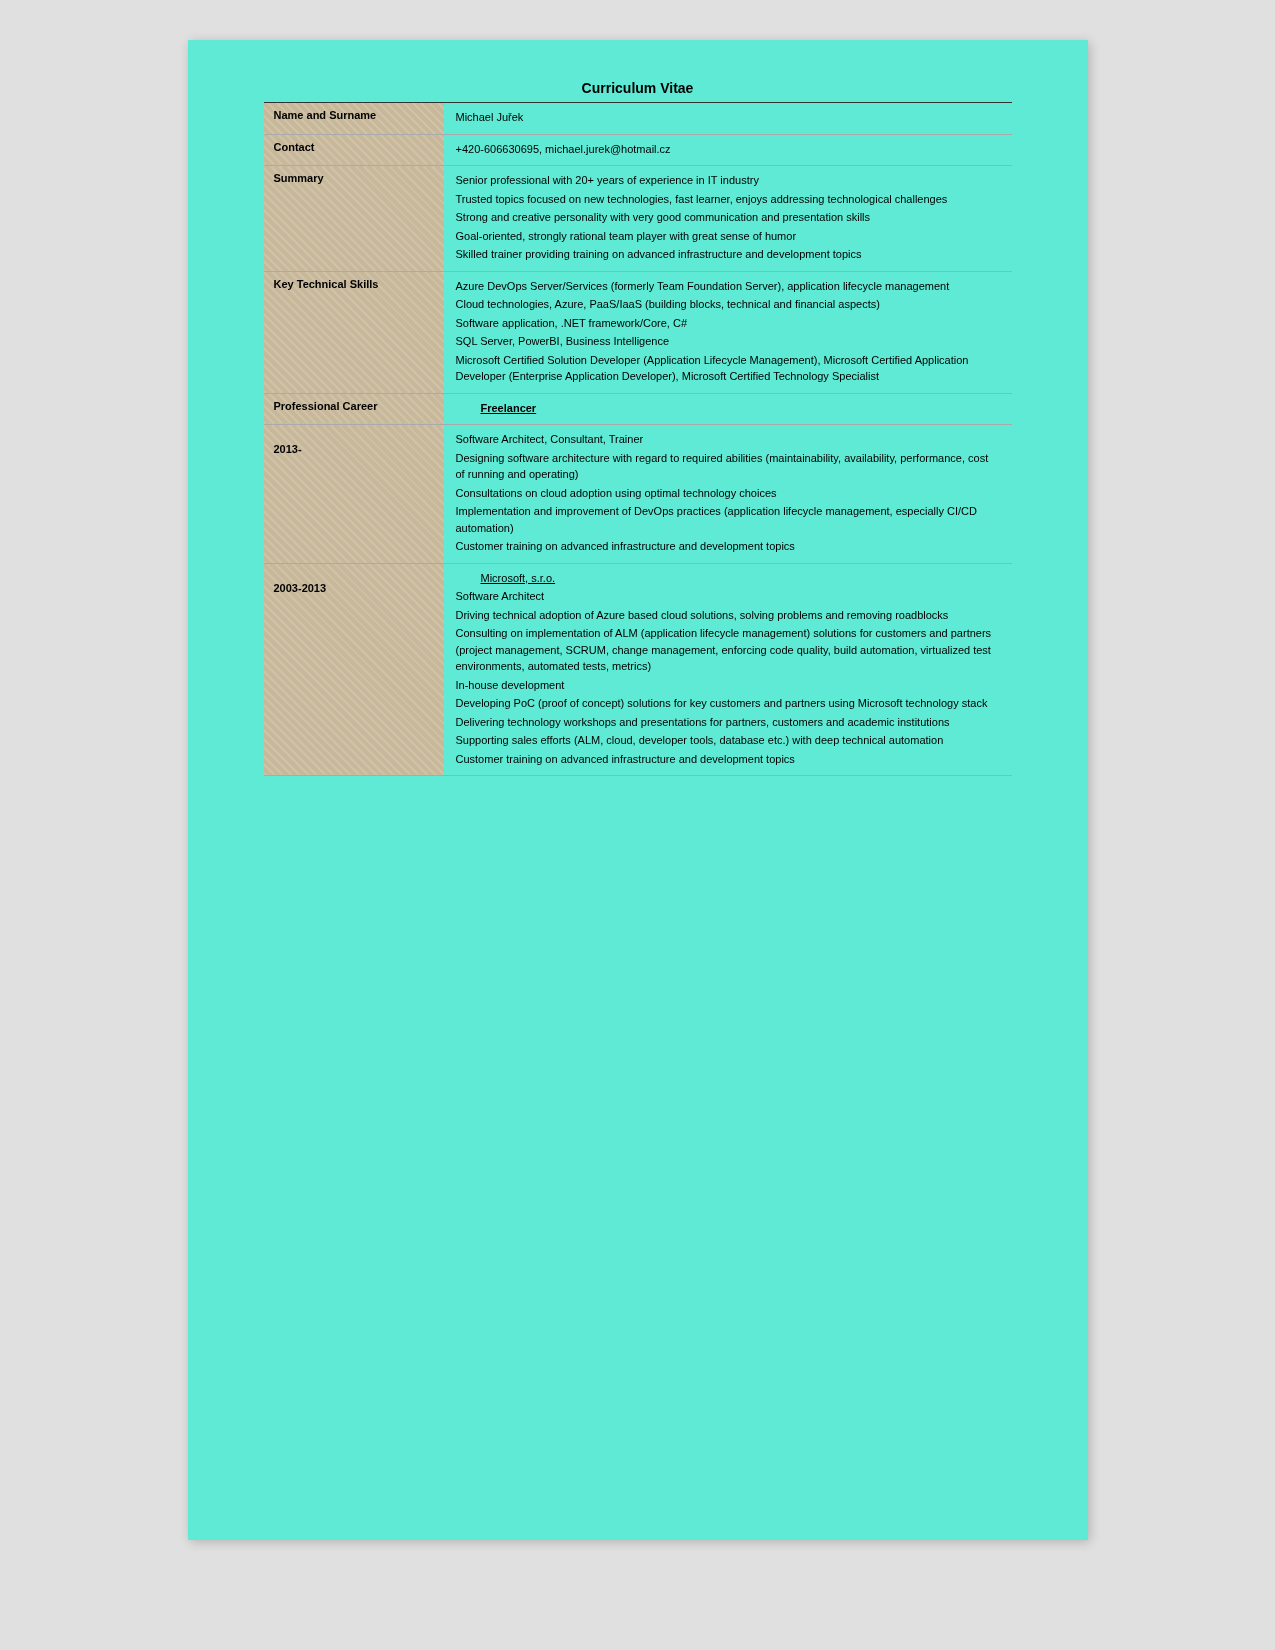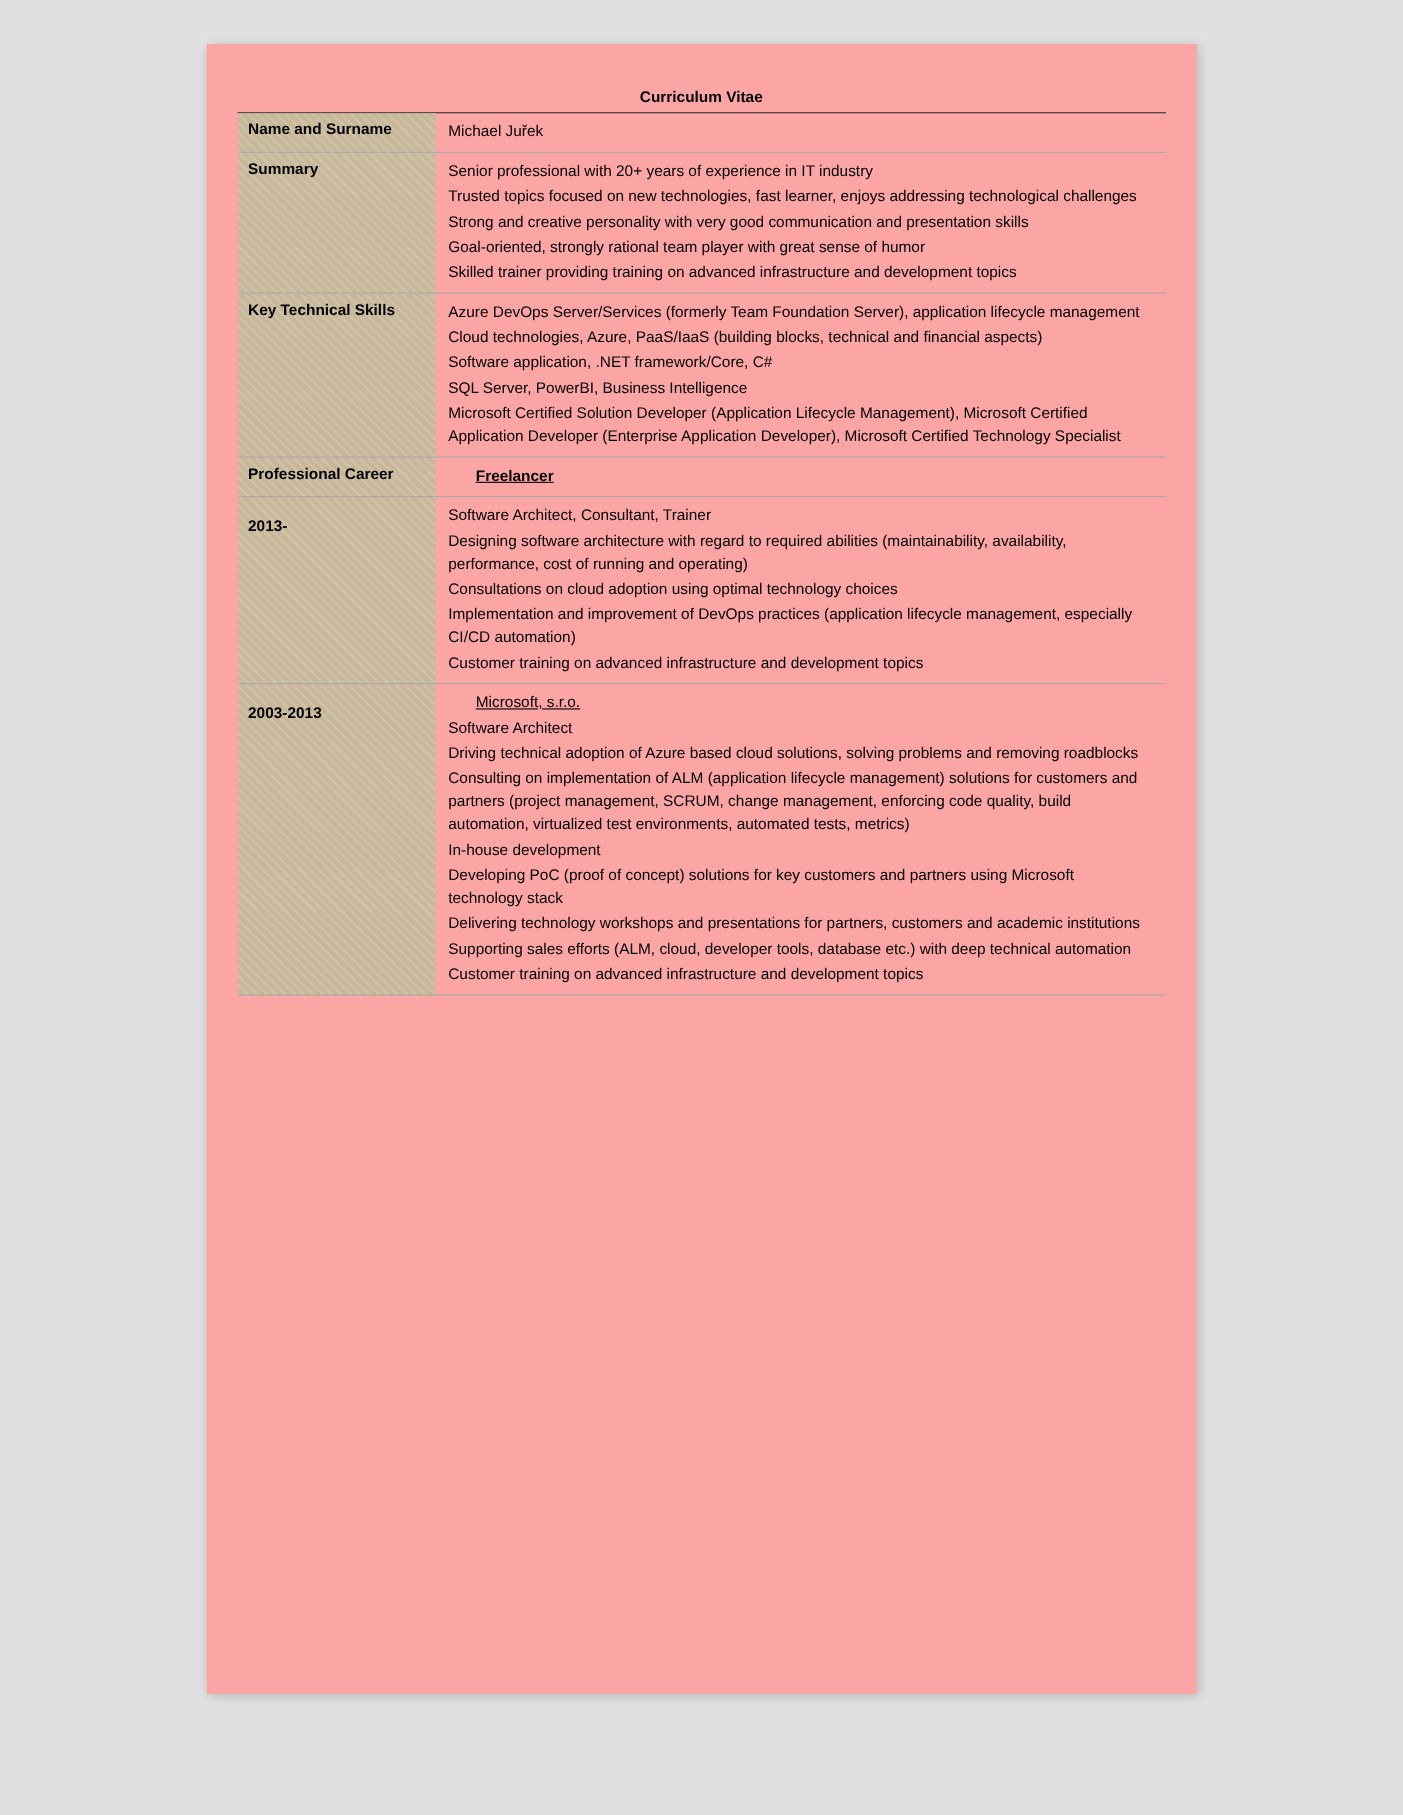--- a/index.html
+++ b/index.html
@@ -10,40 +10,40 @@
 
     body {
       background: #e0e0e0;
       font-family: Arial, sans-serif;
       display: flex;
       justify-content: center;
       padding: 40px 20px;
     }
 
     .page {
-      background: #fca5a5;
+      background: #5eead4;
       width: 900px;
       min-height: 1500px;
-      padding: 40px 28px;
+      padding: 40px 76px;
       box-shadow: 2px 2px 10px rgba(0,0,0,0.2);
     }
 
     .cv-title {
       text-align: center;
       font-weight: bold;
       font-size: 14px;
       border-bottom: 1.5px solid #333;
       padding-bottom: 6px;
       margin-bottom: 0;
     }
 
     table {
       width: 100%;
       border-collapse: collapse;
-      font-size: 14px;
+      font-size: 11px;
     }
 
     tr {
       border-bottom: 1px solid #aaa;
     }
 
     td {
       vertical-align: top;
       padding: 6px 8px;
     }
@@ -104,20 +104,28 @@
     <tbody>
         <tr>
       <td class="label-cell">
         <span>Name and Surname</span>
       </td>
       <td class="content-cell">
         <span class="content-line">Michael Juřek</span>
       </td>
     </tr>
 
+    <tr>
+      <td class="label-cell">
+        <span>Contact</span>
+      </td>
+      <td class="content-cell">
+        <span class="content-line">+420-606630695, michael.jurek@hotmail.cz</span>
+      </td>
+    </tr>
 
 
     <tr>
       <td class="label-cell">
         <span>Summary</span>
       </td>
       <td class="content-cell">
         <span class="content-line">Senior professional with 20+ years of experience in IT industry</span>
         <span class="content-line">Trusted topics focused on new technologies, fast learner, enjoys addressing technological challenges</span>
         <span class="content-line">Strong and creative personality with very good communication and presentation skills</span>

